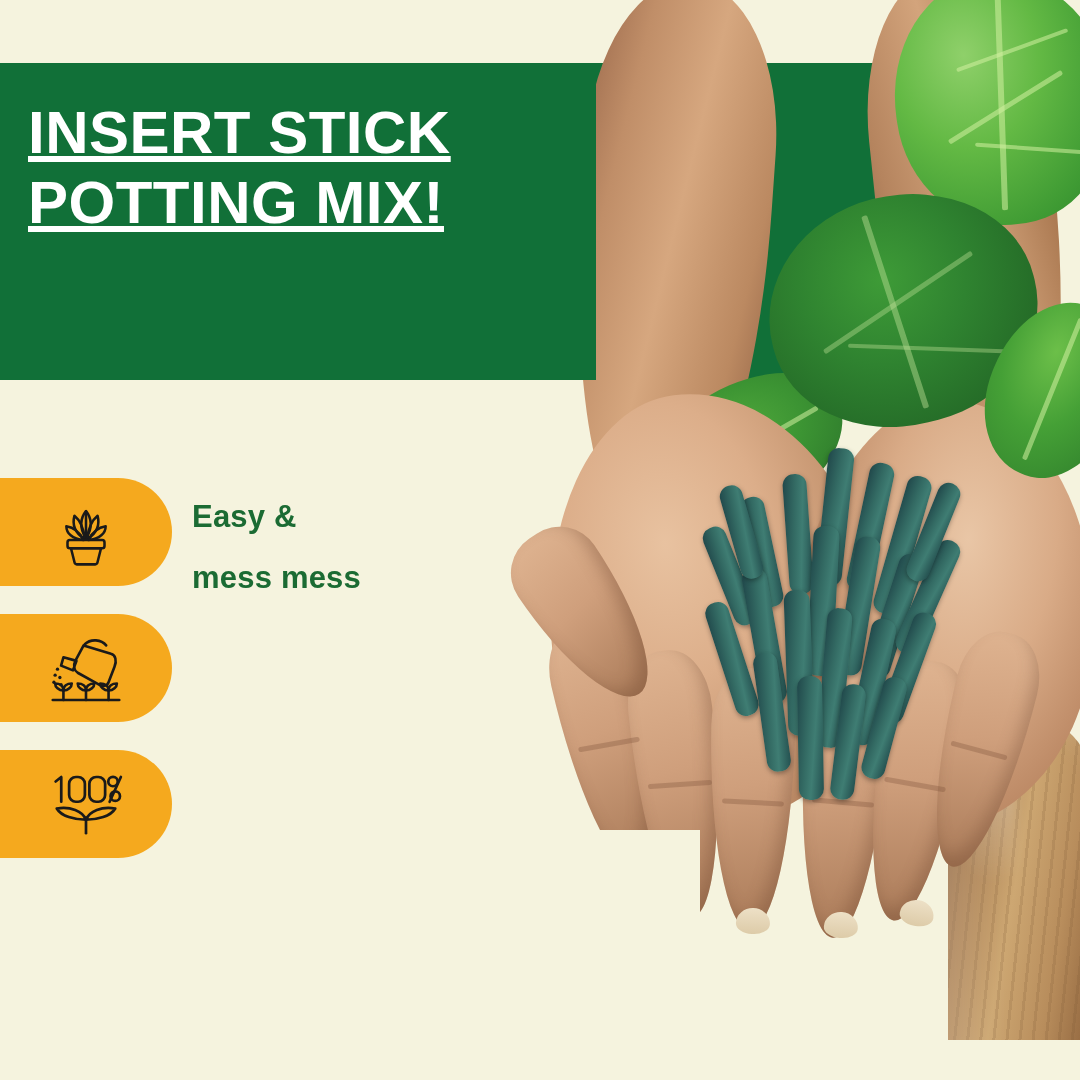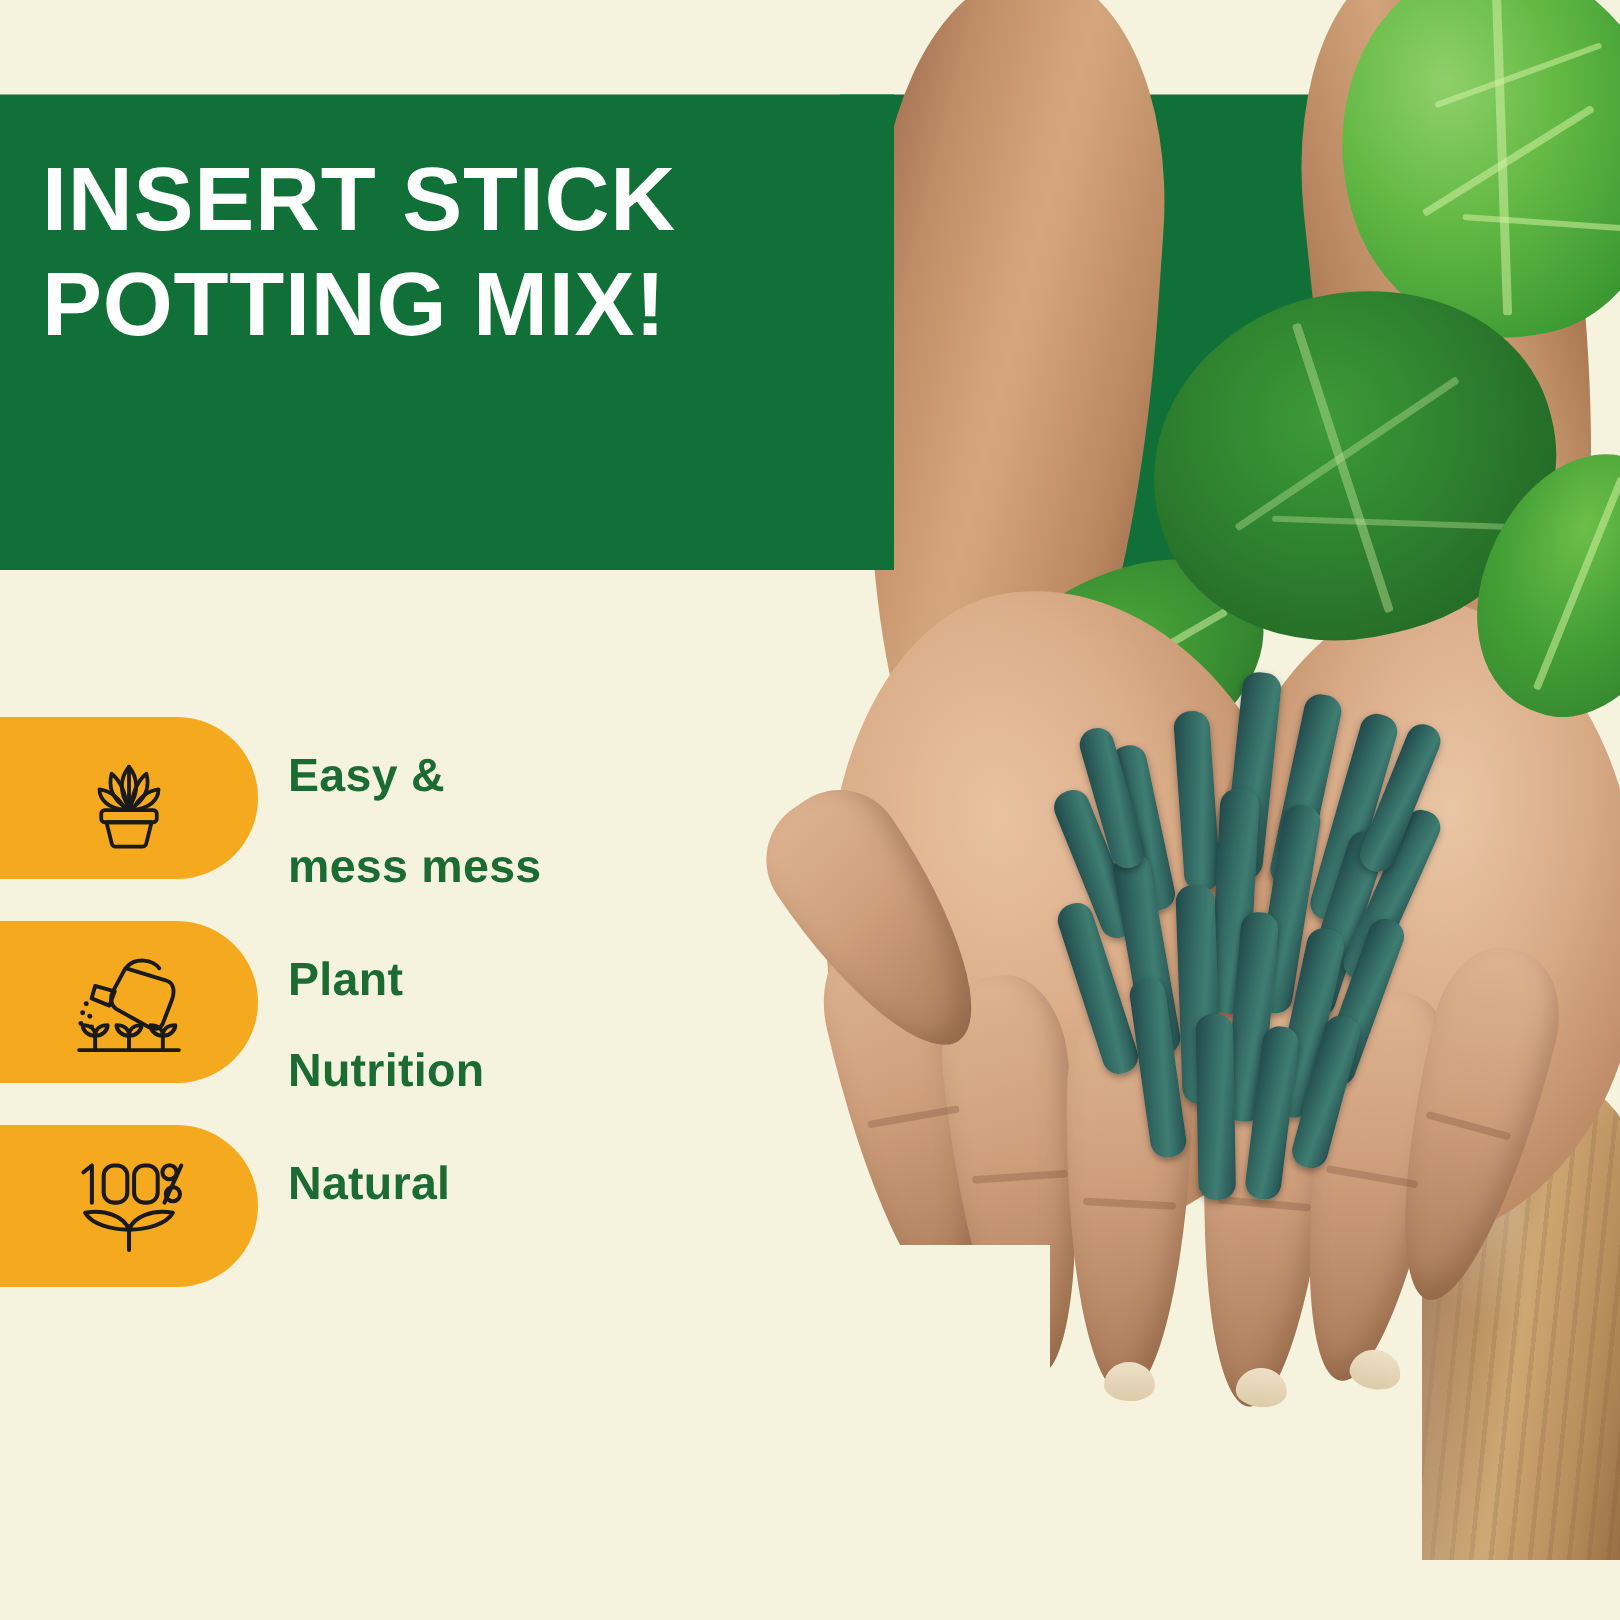--- a/index.html
+++ b/index.html
@@ -55,21 +55,21 @@
     top: 98px;
     width: 540px;
     z-index: 4;
     color: #FFFFFF;
     font-size: 60px;
     font-weight: bold;
     line-height: 1.17;
     letter-spacing: 0.5px;
     text-transform: uppercase;
   }
-  .headline .l { display: block; white-space: nowrap; }
+  .headline .l { display: block; white-space: nowrap; text-decoration: underline; }
 
   
   .arm {
     position: absolute;
     z-index: 2;
     border-radius: 50% 50% 45% 45% / 30% 30% 60% 60%;
   }
   .arm-left {
     left: 578px;
     top: -20px;
@@ -387,41 +387,36 @@
             <path d="M13 51 C17 51 20 48 20 45 C16 45 13 47 13 51 Z"></path>
             <path d="M32 59 V50"></path>
             <path d="M32 51 C28 51 25 48 25 45 C29 45 32 47 32 51 Z"></path>
             <path d="M32 51 C36 51 39 48 39 45 C35 45 32 47 32 51 Z"></path>
             <path d="M51 59 V50"></path>
             <path d="M51 51 C47 51 44 48 44 45 C48 45 51 47 51 51 Z"></path>
             <path d="M51 51 C55 51 58 48 58 45 C54 45 51 47 51 51 Z"></path>
           </g>
         </svg>
       </div>
-      <div class="feature-label">
-        <span class="l2">Plant</span>
-        <span class="l2">Nutrition</span>
-      </div>
     </div>
 
     <div class="feature-row">
       <div class="pill">
         <svg width="82" height="72" viewBox="0 0 72 64">
           <g fill="none" stroke="#1A1A1A" stroke-width="2.4" stroke-linejoin="round" stroke-linecap="round">
             <path d="M9 12 L14 8 V30"></path>
             <rect x="21" y="8" width="14" height="22" rx="6"></rect>
             <rect x="39" y="8" width="14" height="22" rx="6"></rect>
             <circle cx="60" cy="12" r="4.2"></circle>
             <circle cx="68" cy="25" r="4.2" transform="translate(-6 0)"></circle>
             <path d="M67 8 L57 30"></path>
             <path d="M36 58 V44"></path>
             <path d="M36 46 C26 46 14 43 10 36 C22 34 33 38 36 46 Z"></path>
             <path d="M36 46 C46 46 58 43 62 36 C50 34 39 38 36 46 Z"></path>
           </g>
         </svg>
       </div>
       <div class="feature-label">
-        <span class="l2">Natural</span>
       </div>
     </div>
 
   </div>
 </div>
 
 </body></html>

